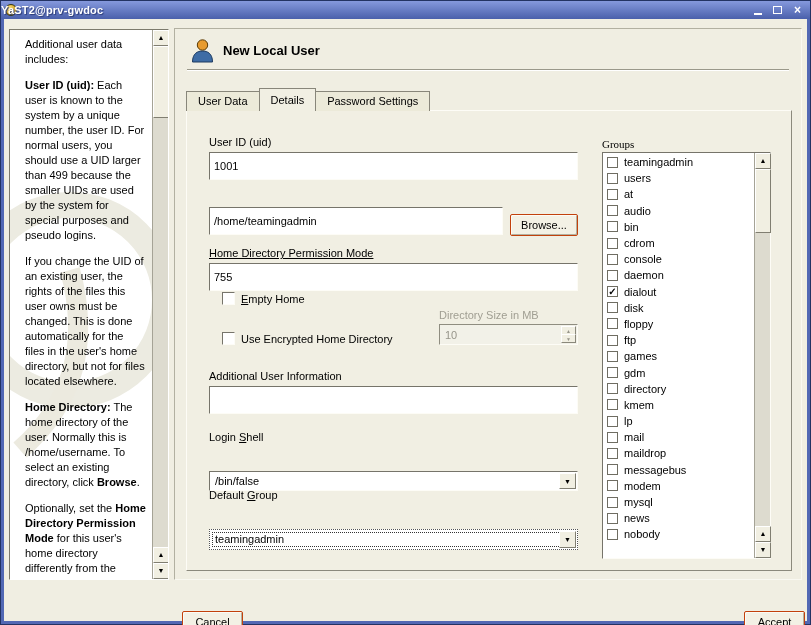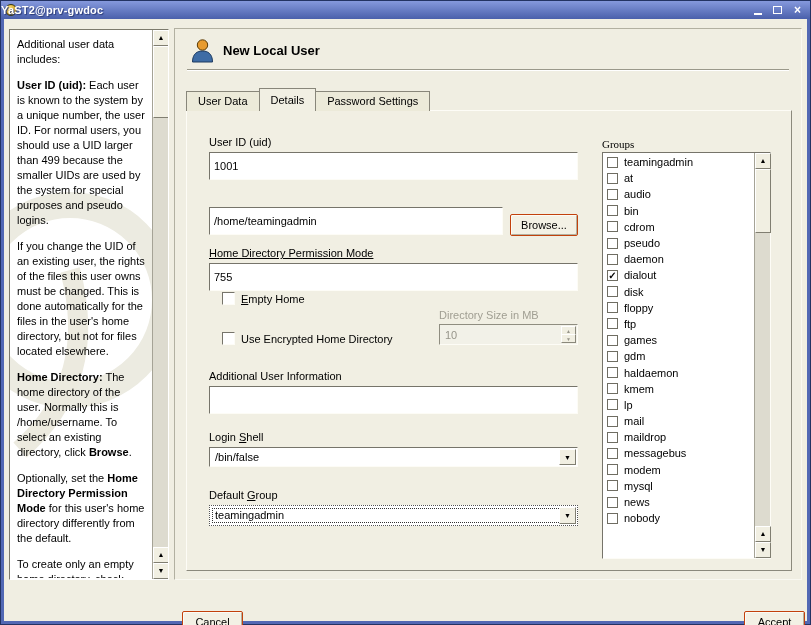--- a/index.html
+++ b/index.html
@@ -18,21 +18,21 @@
   .max-shape { width:9px; height:8px; border:1px solid #fff; }
   .close-glyph { font-size:12px; font-weight:bold; line-height:1; }
 
   
   #content { position:absolute; left:4px; top:19px; width:803px; height:602px; background:#f0eee2; }
 
   
   #help-panel { position:absolute; left:5px; top:10px; width:160px; height:551px; background:#ffffff;
     border:1px solid; border-color:#7c7a6c #ffffff #ffffff #7c7a6c; overflow:hidden; }
   #help-watermark { position:absolute; left:-30px; top:120px; opacity:1; }
-  #help-text { position:absolute; left:1px; top:1px; right:17px; bottom:1px; padding:6px 5px 0 6px; line-height:15px; overflow:hidden; }
+  #help-text { position:absolute; left:1px; top:1px; right:17px; bottom:1px; padding:6px 5px 0 14px; line-height:15px; overflow:hidden; }
   #help-text p { margin:0 0 11px; }
   #help-text b { font-weight:bold; }
   .vscroll { position:absolute; top:0; bottom:0; right:0; width:16px; background:#dddbcf;
     border-left:1px solid #a5a396; }
   .sbtn { position:absolute; left:0; width:16px; height:16px; background:#f1efe2; text-align:center;
     border:1px solid; border-color:#ffffff #807e71 #807e71 #ffffff; font-size:7px; line-height:14px; color:#000; }
   .sthumb { position:absolute; left:0; width:16px; background:#f1efe2;
     border:1px solid; border-color:#ffffff #807e71 #807e71 #ffffff; }
 
   
@@ -56,21 +56,21 @@
   .flabel.underlined { text-decoration:underline; }
   .flabel.disabled { color:#a09e92; }
   .tinput { position:absolute; height:28px; background:#fff; font:11px "Liberation Sans",sans-serif; padding:0 4px;
     border:1px solid; border-color:#76746a #fdfcf6 #fdfcf6 #76746a; outline:none; }
   .btn { background:#f3f1e5; border:1px solid #c2410c; border-radius:2px; font:11px "Liberation Sans",sans-serif;
     box-shadow:inset 1px 1px 0 #fcfbf5, inset -1px -1px 0 #b3b1a0; text-align:center; }
   .cbox { position:absolute; width:13px; height:13px; background:#fff;
     border:1px solid; border-color:#76746a #fdfcf6 #fdfcf6 #76746a; }
   .cblabel { position:absolute; white-space:nowrap; }
   .combo { position:absolute; height:20px; background:#fff;
-    border:1px solid; border-color:#76746a #fdfcf6 #fdfcf6 #76746a; }
+    border:1px solid; border-color:#76746a #fdfcf6 #fdfcf6 #76746a;margin-top:24px; }
   .combo .cval { position:absolute; left:5px; top:3px; right:20px; overflow:hidden; white-space:nowrap; }
   .combo .cbtn { position:absolute; right:1px; top:1px; bottom:1px; width:17px; background:#f1efe2;
     border:1px solid; border-color:#ffffff #807e71 #807e71 #ffffff; font-size:7px; text-align:center; line-height:15px; }
   .combo.focused { outline:1px dotted #333; outline-offset:-4px; border-style:dotted; border-color:#555; }
   .spin { position:absolute; height:21px; background:#f2f1e8; border:1px solid; border-color:#8f8d80 #fdfcf6 #fdfcf6 #8f8d80; }
   .spin .sval { position:absolute; left:5px; top:4px; color:#97958a; }
   .spin .sup, .spin .sdn { position:absolute; right:1px; width:15px; height:9px; background:#f1efe2;
     border:1px solid; border-color:#ffffff #8a887b #8a887b #ffffff; font-size:5px; line-height:8px; text-align:center; color:#97958a; }
   .spin .sup { top:1px; } .spin .sdn { bottom:1px; }
 
@@ -187,37 +187,41 @@
 
         <label class="flabel" style="left:415px; top:27px;font-family:Liberation Serif, serif;">Groups</label>
         <div id="groups-box">
           <div id="groups-list">
               <div class="group-row">
                 <span class="gcb"></span>
                 <span class="glabel">teamingadmin</span>
               </div>
               <div class="group-row">
                 <span class="gcb"></span>
+                <span class="glabel">users</span>
+              </div>
+              <div class="group-row">
+                <span class="gcb"></span>
                 <span class="glabel">at</span>
               </div>
               <div class="group-row">
                 <span class="gcb"></span>
                 <span class="glabel">audio</span>
               </div>
               <div class="group-row">
                 <span class="gcb"></span>
                 <span class="glabel">bin</span>
               </div>
               <div class="group-row">
                 <span class="gcb"></span>
                 <span class="glabel">cdrom</span>
               </div>
               <div class="group-row">
                 <span class="gcb"></span>
-                <span class="glabel">pseudo</span>
+                <span class="glabel">console</span>
               </div>
               <div class="group-row">
                 <span class="gcb"></span>
                 <span class="glabel">daemon</span>
               </div>
               <div class="group-row">
                 <span class="gcb">✓</span>
                 <span class="glabel">dialout</span>
               </div>
               <div class="group-row">
@@ -235,21 +239,21 @@
               <div class="group-row">
                 <span class="gcb"></span>
                 <span class="glabel">games</span>
               </div>
               <div class="group-row">
                 <span class="gcb"></span>
                 <span class="glabel">gdm</span>
               </div>
               <div class="group-row">
                 <span class="gcb"></span>
-                <span class="glabel">haldaemon</span>
+                <span class="glabel">directory</span>
               </div>
               <div class="group-row">
                 <span class="gcb"></span>
                 <span class="glabel">kmem</span>
               </div>
               <div class="group-row">
                 <span class="gcb"></span>
                 <span class="glabel">lp</span>
               </div>
               <div class="group-row">

